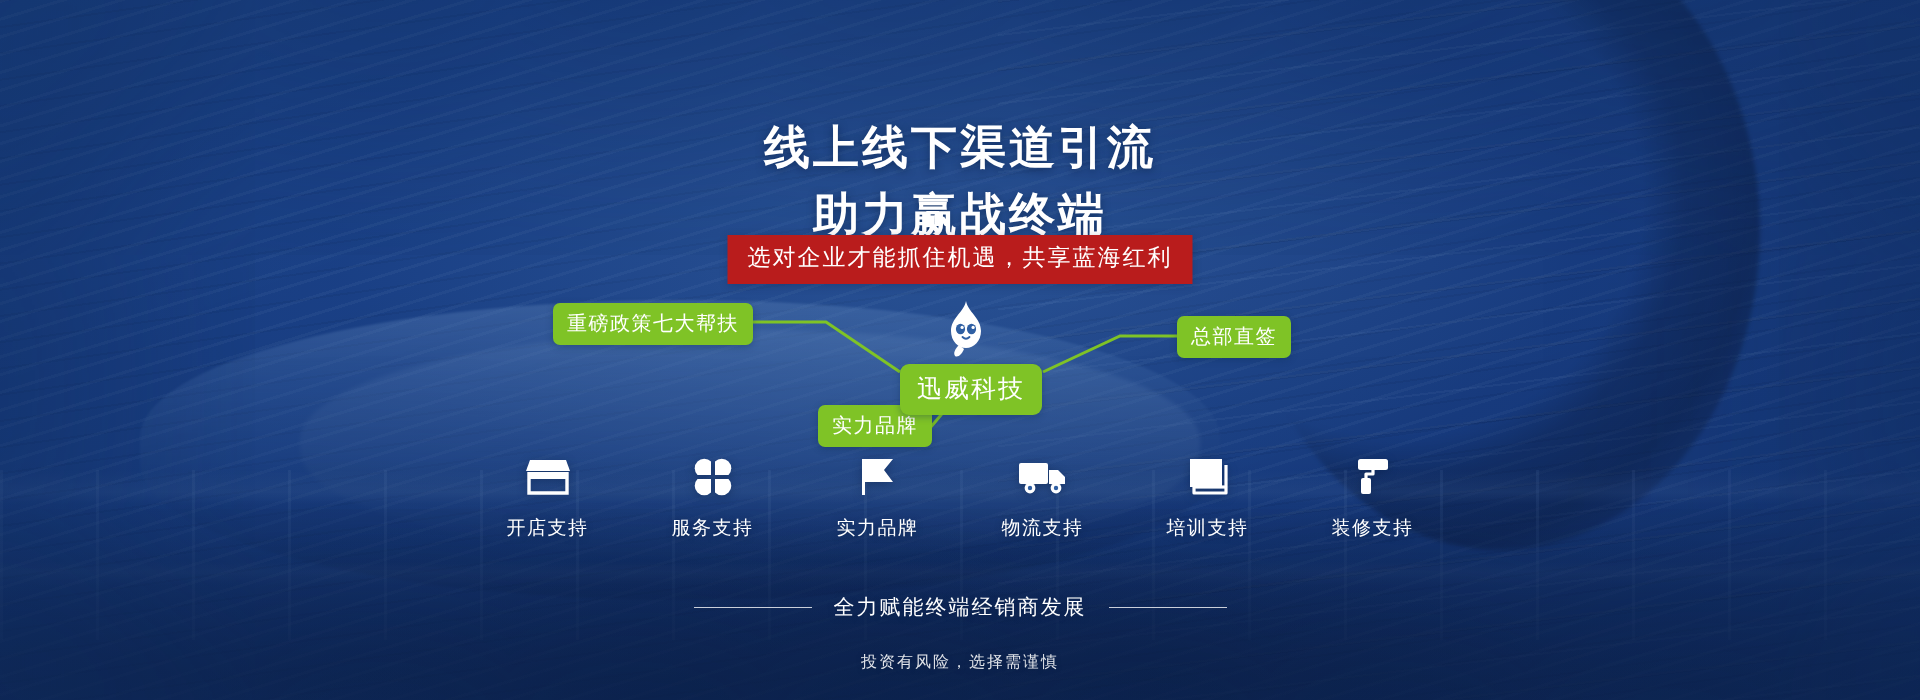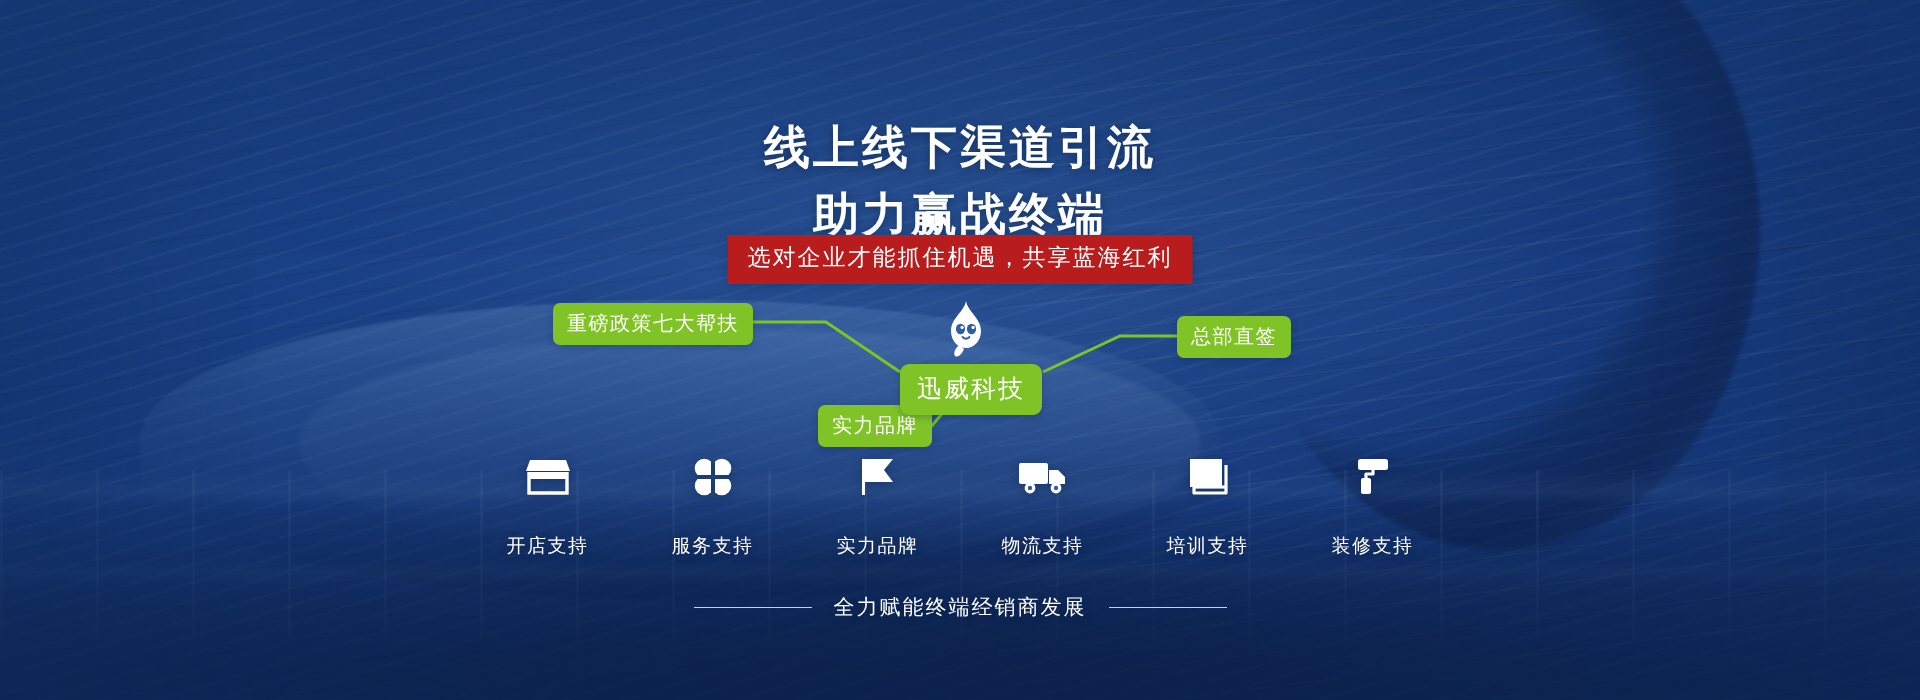--- a/index.html
+++ b/index.html
@@ -162,21 +162,21 @@
   .support {
     width:165px;
     display:flex; flex-direction:column; align-items:center;
     text-align:center;
   }
   .support .ic {
     height:44px; display:flex; align-items:center; justify-content:center;
     filter:drop-shadow(0 2px 5px rgba(8,30,66,.40));
   }
   .support .lbl {
-    margin-top:34px;
+    margin-top:16px;
     color:#ffffff; font-size:19px; letter-spacing:1.5px;
     text-shadow:0 1px 6px rgba(8,30,66,.55);
     text-align:center;
   }
 
   
   .tagline-row {
     position:absolute; left:0; right:0; top:593px;
     display:flex; align-items:center; justify-content:center; gap:22px;
   }
@@ -314,15 +314,16 @@
       </div>
 
     </div>
 
     <div class="tagline-row">
       <div class="rule"></div>
       <div class="tagline">全力赋能终端经销商发展</div>
       <div class="rule"></div>
     </div>
 
+    <div class="disclaimer">投资有风险，选择需谨慎</div>
 
   </div>
 </div>
 
 </body></html>

